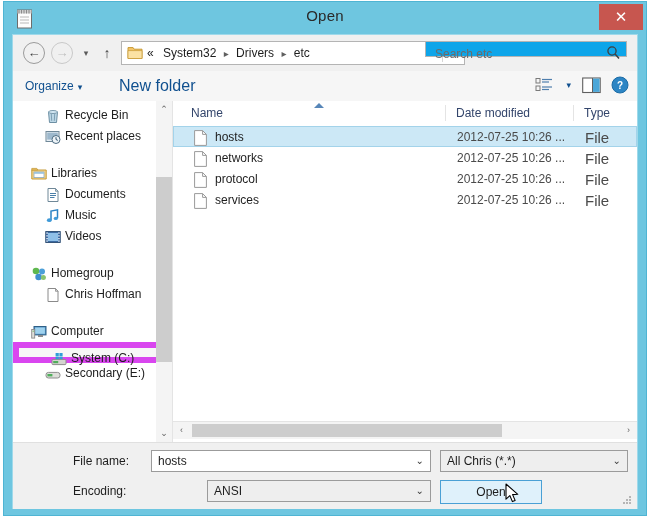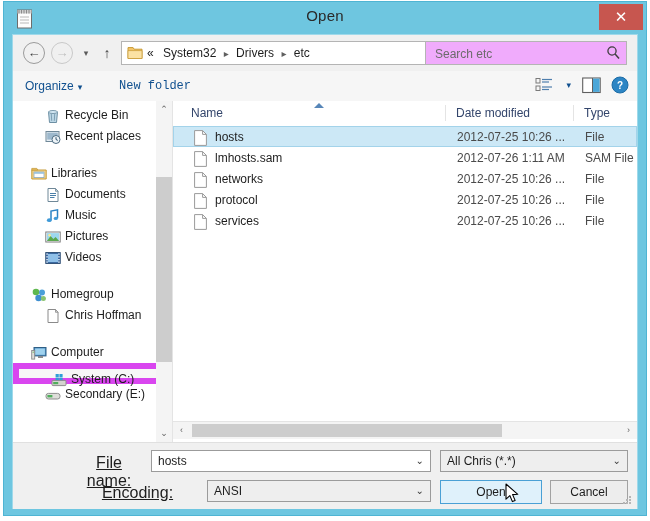--- a/index.html
+++ b/index.html
@@ -102,22 +102,22 @@
   }
   #addr-sep{
     position:absolute;right:21px;top:2px;width:1px;height:18px;background:#d6d6d6;
   }
   #refresh-btn{
     position:absolute;right:1px;top:0;width:20px;height:22px;
     line-height:22px;text-align:center;color:#3f3f3f;font-size:13px;cursor:pointer;
   }
   
   #searchbox{
-    position:absolute;left:412px;top:6px;width:202px;height:24px;
-    background:#f0abfc;border:1px solid #b4b4b4;box-sizing:border-box;
+    position:absolute;left:412px;top:6px;width:202px;height:16px;
+    background:#0ea5e9;border:1px solid #b4b4b4;box-sizing:border-box;
   }
   #search-input{
     position:absolute;left:7px;top:0;width:165px;height:22px;
     border:0;outline:0;background:transparent;
     font-family:"Liberation Sans", sans-serif;font-size:12px;color:#3a3a3a;
   }
   #search-input::placeholder{color:#6b6b6b;opacity:1;}
   #search-icon{
     position:absolute;right:5px;top:3px;width:15px;height:15px;cursor:pointer;
   }
@@ -127,21 +127,21 @@
     background:#f6f6f6;
     border-bottom:1px solid #e2e2e2;
   }
   #organize-btn{
     position:absolute;left:12px;top:5px;height:20px;line-height:20px;
     font-size:12px;color:#10508f;cursor:pointer;
   }
   #organize-caret{font-size:9px;margin-left:4px;color:#10508f;}
   #newfolder-btn{
     position:absolute;left:106px;top:5px;height:20px;line-height:20px;
-    font-size:12px;color:#10508f;cursor:pointer;font-family:Liberation Mono, monospace;
+    font-size:16px;color:#10508f;cursor:pointer;
   }
   #view-icon{position:absolute;right:84px;top:6px;width:18px;height:17px;cursor:pointer;}
   #view-caret{position:absolute;right:66px;top:9px;font-size:9px;color:#10508f;cursor:pointer;}
   #pane-icon{position:absolute;right:36px;top:6px;width:19px;height:17px;cursor:pointer;}
   #help-icon{position:absolute;right:8px;top:5px;width:18px;height:18px;cursor:pointer;}
   
   #main{
     position:absolute;left:0;top:66px;width:518px;height:341px;
     background:#84cc16;
   }
@@ -205,42 +205,42 @@
   }
   #filelist{position:absolute;left:0;top:25px;width:464px;height:295px;}
   .frow{
     position:relative;height:21px;line-height:21px;cursor:pointer;
     box-sizing:border-box;border:1px solid transparent;
   }
   .frow.selected{background:#cce8f6;border:1px solid #a3d3ea;}
   .f-icon{position:absolute;left:20px;top:3px;width:13px;height:16px;}
   .f-name{position:absolute;left:41px;top:0;font-size:12px;color:#1d1d1d;}
   .f-date{position:absolute;left:283px;top:0;font-size:12px;color:#4a4a4a;}
-  .f-type{position:absolute;left:411px;top:0;font-size:12px;color:#4a4a4a;}
+  .f-type{position:absolute;left:411px;top:0;font-size:15px;color:#4a4a4a;}
   
   #hscroll{
     position:absolute;left:160px;top:320px;width:464px;height:17px;
     background:#f4f4f4;border-top:1px solid #e4e4e4;
   }
   #hs-left,#hs-right{
     position:absolute;top:0;width:17px;height:17px;
     color:#5f5f5f;font-size:9px;text-align:center;line-height:17px;cursor:pointer;
   }
   #hs-left{left:0;} #hs-right{right:0;}
   #hs-thumb{
     position:absolute;left:19px;top:2px;width:310px;height:13px;
     background:#cdcdcd;cursor:pointer;
   }
   
   #bottom{
     position:absolute;left:0;top:407px;width:624px;height:66px;
     background:#f0f0f0;border-top:1px solid #e0e0e0;
   }
   .form-label{
-    position:absolute;font-size:16px;color:#1d1d1d;text-align:center;text-decoration:underline;
+    position:absolute;font-size:12px;color:#1d1d1d;text-align:left;
   }
   #lbl-filename{left:60px;top:11px;width:72px;}
   #lbl-encoding{left:60px;top:41px;width:129px;}
   .combo{
     position:absolute;height:22px;background:#ffffff;
     border:1px solid #9b9b9b;box-sizing:border-box;cursor:pointer;
   }
   .combo .cb-text{
     position:absolute;left:6px;top:0;height:20px;line-height:20px;
     font-size:12px;color:#1d1d1d;
@@ -426,31 +426,20 @@
             <span class="ni-icon">
               <svg width="16" height="16" viewBox="0 0 16 16">
                 <path d="M6 12 L6 3 L12.5 1.8 L12.5 10.2" fill="none" stroke="#2b82c4" stroke-width="1.5"></path>
                 <ellipse cx="4.3" cy="12.2" rx="2.4" ry="1.9" fill="#3f9ad8"></ellipse>
                 <ellipse cx="10.8" cy="10.4" rx="2.1" ry="1.7" fill="#3f9ad8"></ellipse>
               </svg>
             </span>
             <span class="ni-label">Music</span>
           </div>
 
-          <div class="nav-item lvl1">
-            <span class="ni-icon">
-              <svg width="16" height="16" viewBox="0 0 16 16">
-                <rect x="0.8" y="3" width="14.4" height="10" fill="#ffffff" stroke="#7d7d7d" stroke-width="1"></rect>
-                <rect x="1.9" y="4.1" width="12.2" height="7.8" fill="#9dd7ef"></rect>
-                <path d="M1.9 11.9 L5.6 7 L8.4 10 L10.6 7.9 L14.1 11.9 Z" fill="#5ba84e"></path>
-                <circle cx="4.6" cy="6.2" r="1.2" fill="#ffe98a"></circle>
-              </svg>
-            </span>
-            <span class="ni-label">Pictures</span>
-          </div>
 
           <div class="nav-item lvl1">
             <span class="ni-icon">
               <svg width="16" height="16" viewBox="0 0 16 16">
                 <rect x="0.8" y="2.6" width="14.4" height="10.8" fill="#3f6ea8" stroke="#27486e" stroke-width="1"></rect>
                 <rect x="3" y="4" width="10" height="8" fill="#8fc0e8"></rect>
                 <g fill="#ffffff">
                   <rect x="1.4" y="3.4" width="1.3" height="1.3"></rect>
                     <rect x="1.4" y="6.2" width="1.3" height="1.3"></rect>
                   <rect x="1.4" y="9" width="1.3" height="1.3"></rect>
@@ -557,31 +546,20 @@
                 <svg width="13" height="16" viewBox="0 0 13 16">
                   <path d="M0.6 0.6 L8.6 0.6 L12.4 4.4 L12.4 15.4 L0.6 15.4 Z" fill="#ffffff" stroke="#9a9a9a" stroke-width="1"></path>
                   <path d="M8.6 0.6 L8.6 4.4 L12.4 4.4" fill="none" stroke="#9a9a9a" stroke-width="1"></path>
                 </svg>
               </span>
               <span class="f-name">hosts</span>
               <span class="f-date">2012-07-25 10:26 ...</span>
               <span class="f-type">File</span>
             </div>
 
-            <div class="frow">
-              <span class="f-icon">
-                <svg width="13" height="16" viewBox="0 0 13 16">
-                  <path d="M0.6 0.6 L8.6 0.6 L12.4 4.4 L12.4 15.4 L0.6 15.4 Z" fill="#ffffff" stroke="#9a9a9a" stroke-width="1"></path>
-                  <path d="M8.6 0.6 L8.6 4.4 L12.4 4.4" fill="none" stroke="#9a9a9a" stroke-width="1"></path>
-                </svg>
-              </span>
-              <span class="f-name">lmhosts.sam</span>
-              <span class="f-date">2012-07-26 1:11 AM</span>
-              <span class="f-type">SAM File</span>
-            </div>
 
             <div class="frow">
               <span class="f-icon">
                 <svg width="13" height="16" viewBox="0 0 13 16">
                   <path d="M0.6 0.6 L8.6 0.6 L12.4 4.4 L12.4 15.4 L0.6 15.4 Z" fill="#ffffff" stroke="#9a9a9a" stroke-width="1"></path>
                   <path d="M8.6 0.6 L8.6 4.4 L12.4 4.4" fill="none" stroke="#9a9a9a" stroke-width="1"></path>
                 </svg>
               </span>
               <span class="f-name">networks</span>
               <span class="f-date">2012-07-25 10:26 ...</span>
@@ -636,21 +614,20 @@
         </div>
 
         <div class="form-label" id="lbl-encoding">Encoding:</div>
 
         <div class="combo" id="cb-encoding">
           <span class="cb-text">ANSI</span>
           <span class="cb-caret">⌄</span>
         </div>
 
         <div class="dlgbtn" id="btn-open">Open</div>
-        <div class="dlgbtn" id="btn-cancel">Cancel</div>
 
         <div id="grip">
           <div class="gdot" style="left:6px;top:0;"></div>
           <div class="gdot" style="left:3px;top:3px;"></div>
           <div class="gdot" style="left:6px;top:3px;"></div>
           <div class="gdot" style="left:0;top:6px;"></div>
           <div class="gdot" style="left:3px;top:6px;"></div>
           <div class="gdot" style="left:6px;top:6px;"></div>
         </div>
       </div>

